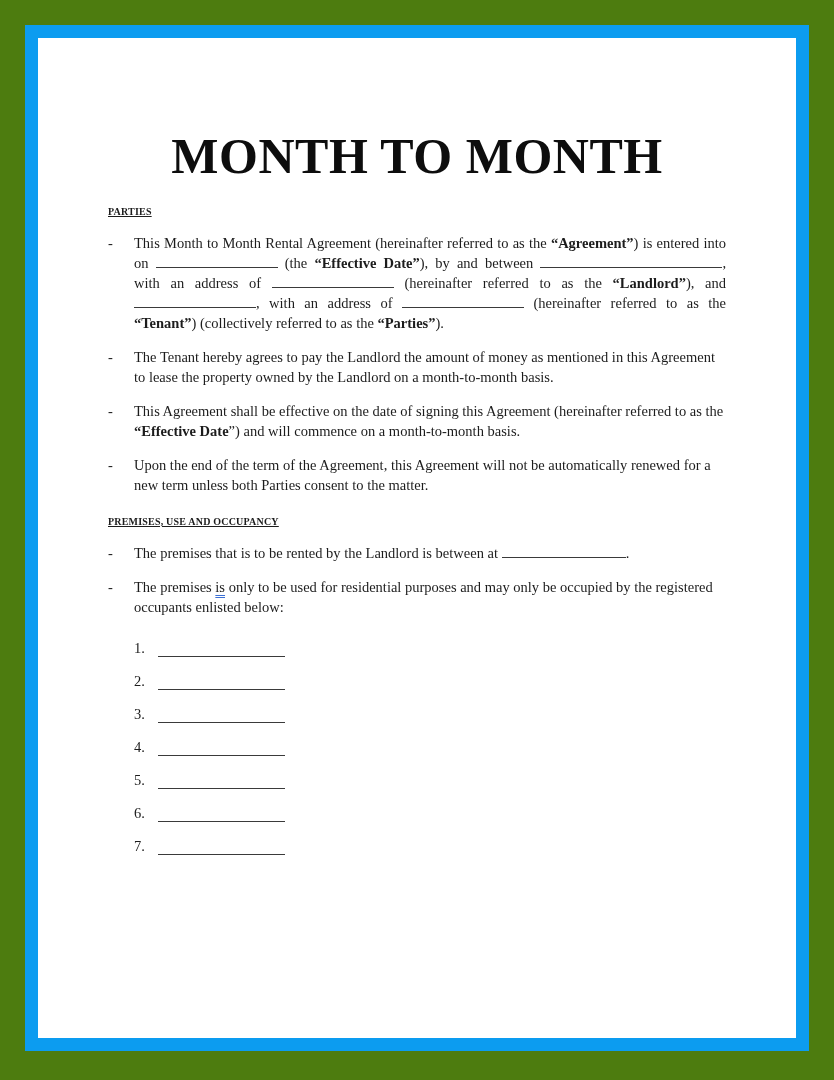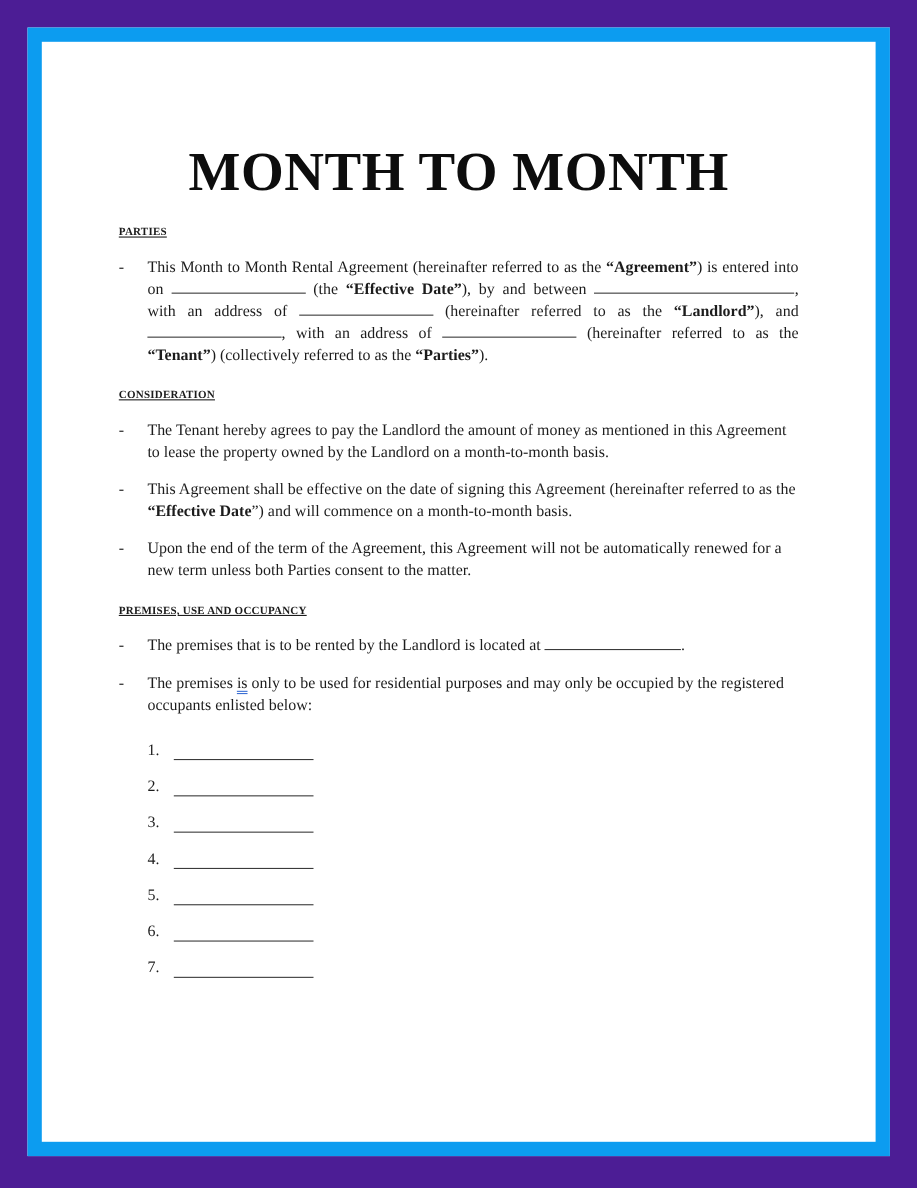--- a/index.html
+++ b/index.html
@@ -6,21 +6,21 @@
     --border-color:#0c9cf0;
     --grammar-color:#3b6fd4;
     --ink:#1c1c1c;
   }
   html,body{margin:0;padding:0;}
   body{
     width:834px;height:1080px;background:#fdfdfd;
     font-family:"Liberation Serif","DejaVu Serif",serif;
     color:var(--ink);
   }
-  .page{position:relative;width:834px;height:1080px;background:#4c1d95;overflow:hidden;text-decoration:underline;}
+  .page{position:relative;width:834px;height:1080px;background:#4d7c0f;overflow:hidden;text-decoration:underline;}
   .frame{
     position:absolute;left:25px;top:25px;width:784px;height:1026px;
     box-sizing:border-box;border:13px solid var(--border-color);background:#ffffff;
   }
   .doc{padding:0 70px;}
   .title{
     margin:90px 0 0;text-align:center;
     font-size:50px;line-height:57px;font-weight:bold;color:#0d0d0d;
     letter-spacing:0.5px;
   }
@@ -61,21 +61,20 @@
 
       <section>
         <h2 class="heading">PARTIES</h2>
         <div class="bullet">
           <span class="dash">-</span>
           <p class="btext justify"><span>This Month to Month Rental Agreement (hereinafter referred to as the </span><span class="bold">“Agreement”</span><span>) is entered into on </span><span class="blank" style="width: 122px;"></span><span> (the </span><span class="bold">“Effective Date”</span><span>), by and between </span><span class="blank" style="width: 182px;"></span><span>, with an address of </span><span class="blank" style="width: 122px;"></span><span> (hereinafter referred to as the </span><span class="bold">“Landlord”</span><span>), and </span><span class="blank" style="width: 122px;"></span><span>, with an address of </span><span class="blank" style="width: 122px;"></span><span> (hereinafter referred to as the </span><span class="bold">“Tenant”</span><span>) (collectively referred to as the </span><span class="bold">“Parties”</span><span>).</span></p>
         </div>
       </section>
 
       <section>
-        <h2 class="heading">CONSIDERATION</h2>
         <div class="bullet">
           <span class="dash">-</span>
           <p class="btext"><span>The Tenant hereby agrees to pay the Landlord the amount of money as mentioned in this Agreement to lease the property owned by the Landlord on a month-to-month basis.</span></p>
         </div>
       </section>
 
       <section>
         <div class="bullet">
           <span class="dash">-</span>
           <p class="btext"><span>This Agreement shall be effective on the date of signing this Agreement (hereinafter referred to as the </span><span class="bold">“Effective Date</span><span>”) and will commence on a month-to-month basis.</span></p>
@@ -83,21 +82,21 @@
         <div class="bullet">
           <span class="dash">-</span>
           <p class="btext"><span>Upon the end of the term of the Agreement, this Agreement will not be automatically renewed for a new term unless both Parties consent to the matter.</span></p>
         </div>
       </section>
 
       <section>
         <h2 class="heading">PREMISES, USE AND OCCUPANCY</h2>
         <div class="bullet">
           <span class="dash">-</span>
-          <p class="btext"><span>The premises that is to be rented by the Landlord is located at </span><span class="blank" style="width: 124px;"></span><span>.</span></p>
+          <p class="btext"><span>The premises that is to be rented by the Landlord is between at </span><span class="blank" style="width: 124px;"></span><span>.</span></p>
         </div>
         <div class="bullet">
           <span class="dash">-</span>
           <p class="btext"><span>The premises </span><span class="grammar">is</span><span> only to be used for residential purposes and may only be occupied by the registered occupants enlisted below:</span></p>
         </div>
         <div class="numlist">
             <div class="numrow">
               <span class="num">1.</span>
               <span class="blank" style="width: 127px;"></span>
             </div>

